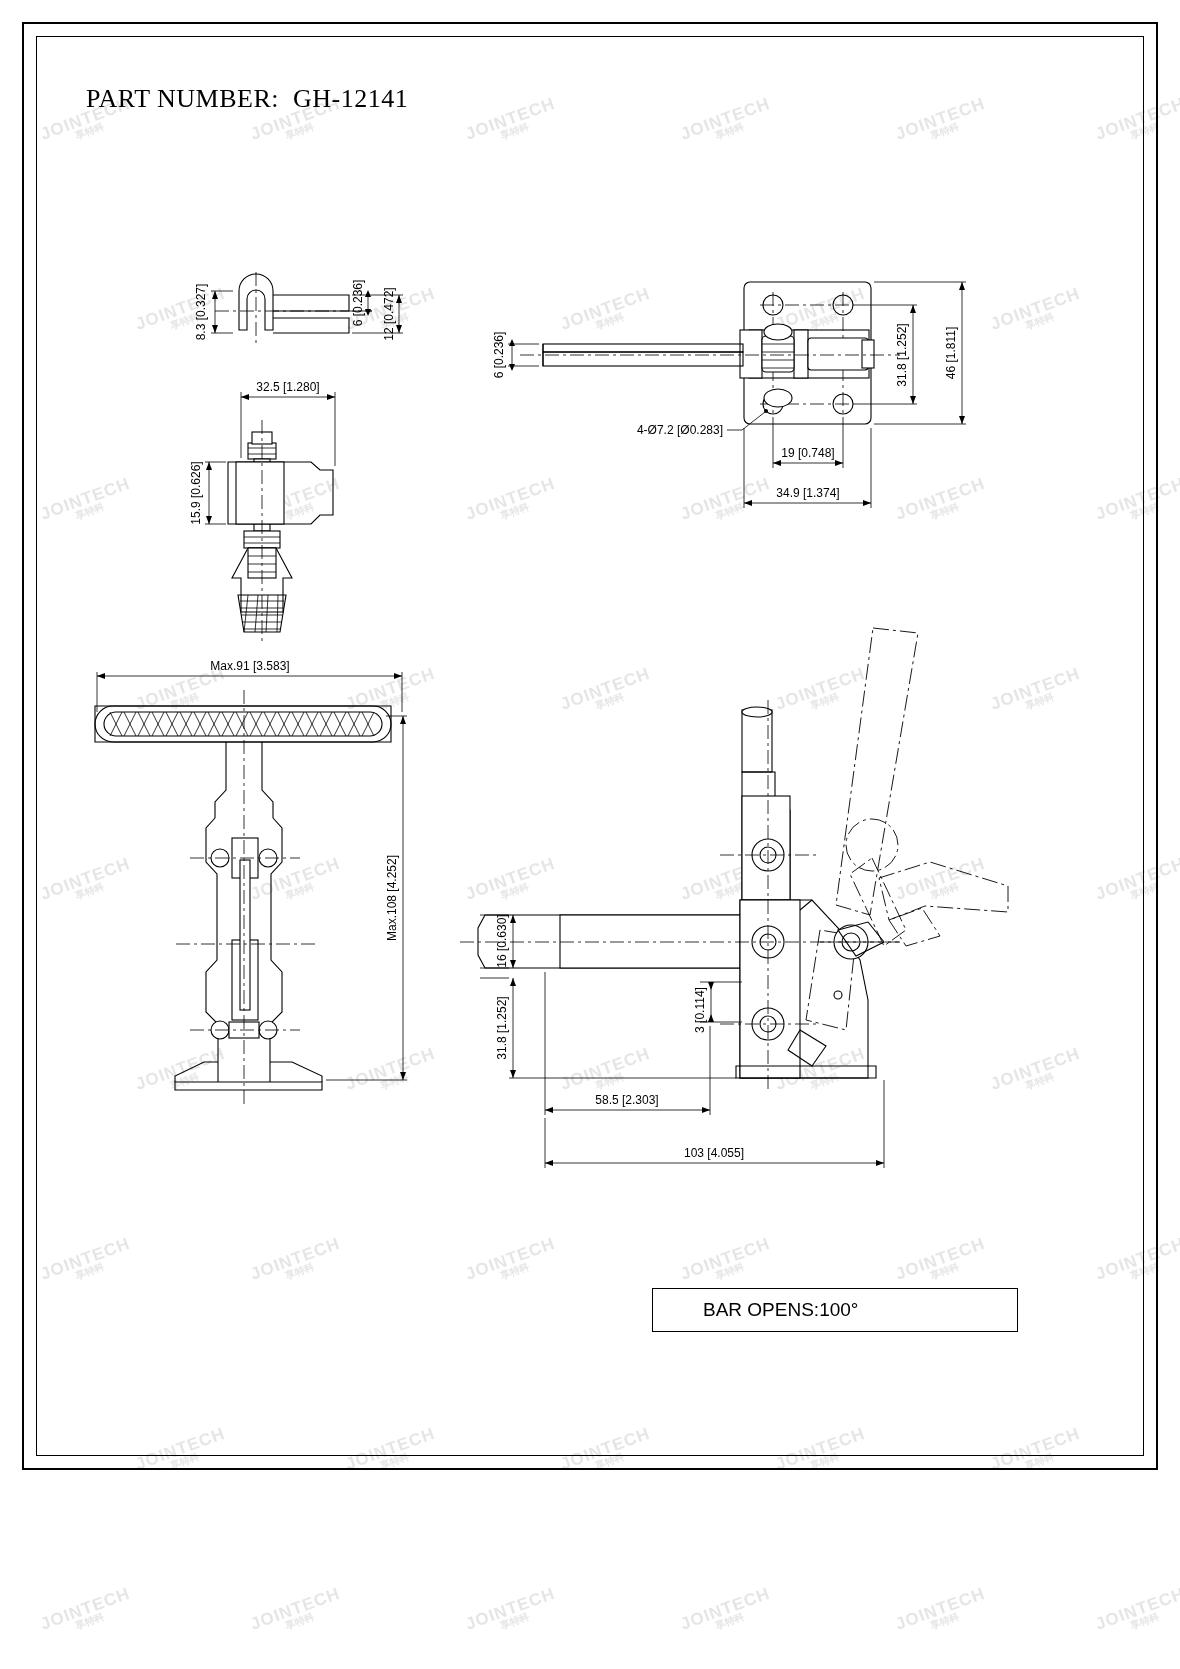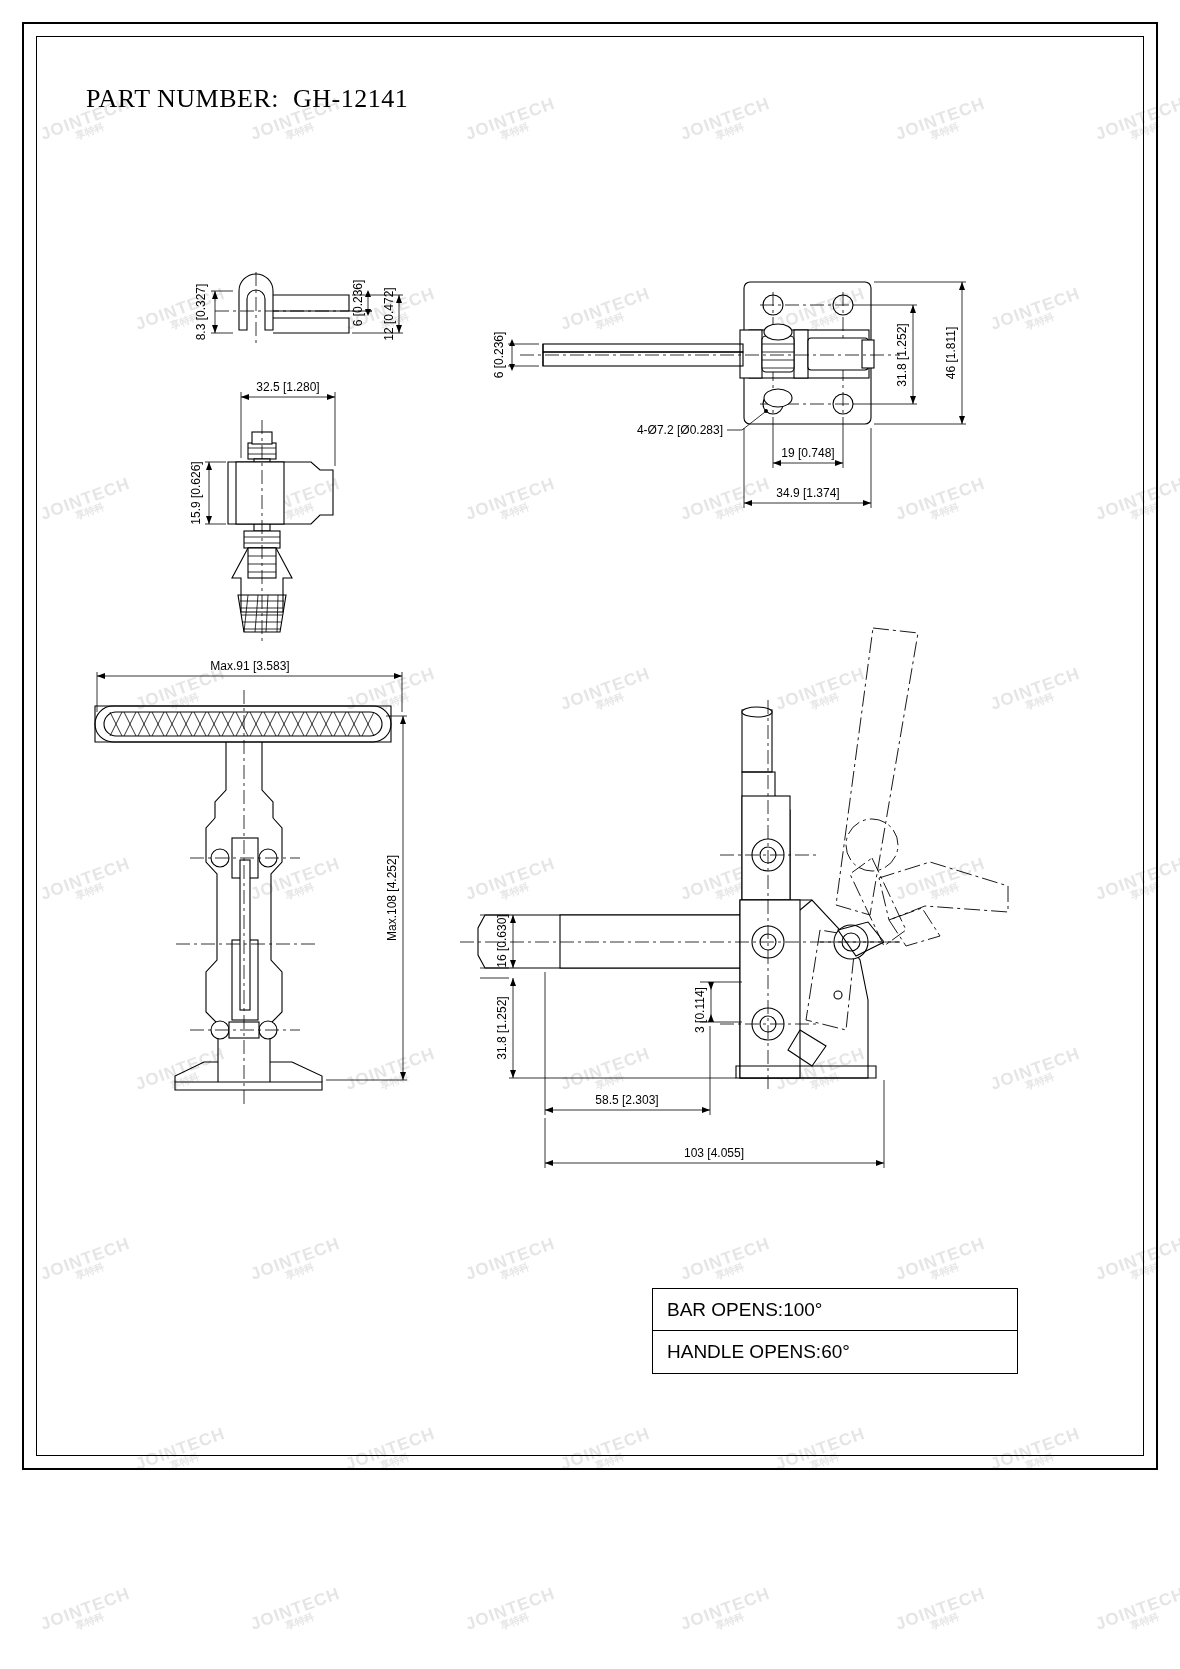--- a/index.html
+++ b/index.html
@@ -10,21 +10,21 @@
   .frame-outer{position:absolute;left:22px;top:22px;width:1136px;height:1448px;border:2px solid #000;box-sizing:border-box;}
   .frame-inner{position:absolute;left:36px;top:36px;width:1108px;height:1420px;border:1px solid #000;box-sizing:border-box;}
 
   .title{position:absolute;left:86px;top:84px;font-size:26px;letter-spacing:.5px;font-family:"Liberation Serif",serif;white-space:pre;}
 
   
   .wm{position:absolute;font-family:"Liberation Sans",sans-serif;font-weight:bold;color:#d8d8d8;opacity:.65;transform:rotate(-20deg);transform-origin:center center;text-align:center;line-height:1.0;pointer-events:none;user-select:none;}
   .wm .l1{font-size:17px;letter-spacing:1px;}
   .wm .l2{font-size:10px;letter-spacing:0px;}
 
-  .notes{position:absolute;left:652px;top:1288px;width:366px;border:1px solid #000;box-sizing:border-box;background:rgba(255,255,255,0.6);}
+  .notes{position:absolute;left:652px;top:1288px;width:366px;border:1px solid #000;box-sizing:border-box;background:rgba(255,255,255,0.6);padding-left:36px;}
   .notes .row{height:42px;line-height:42px;padding-left:14px;font-family:"Liberation Sans",sans-serif;font-size:19px;border-bottom:1px solid #000;box-sizing:border-box;white-space:nowrap;}
   .notes .row:last-child{border-bottom:none;}
 
   .dwg{position:absolute;left:0;top:0;width:1180px;height:1669px;}
 
   svg{overflow:visible;}
   .ln{stroke:#000;fill:none;stroke-width:1.1;}
   .thin{stroke:#000;fill:none;stroke-width:0.8;}
   .dim{stroke:#000;fill:none;stroke-width:0.8;}
   .ctr{stroke:#000;fill:none;stroke-width:0.8;stroke-dasharray:14 4 3 4;}
@@ -573,16 +573,15 @@
       <path d="M545,1163 l8,-3 l0,6 z" fill="#000"></path>
       <path d="M884,1163 l-8,-3 l0,6 z" fill="#000"></path>
       <line class="thin" x1="545" y1="1118" x2="545" y2="1168"></line>
       <line class="thin" x1="884" y1="1080" x2="884" y2="1168"></line>
       <text class="txt11" x="714" y="1157" text-anchor="middle">103 [4.055]</text>
     </g>
   </svg>
 
   <div class="notes">
     <div class="row">BAR OPENS:100°</div>
-    <div class="row">HANDLE OPENS:60°</div>
   </div>
 
 </div>
 
 </body></html>

